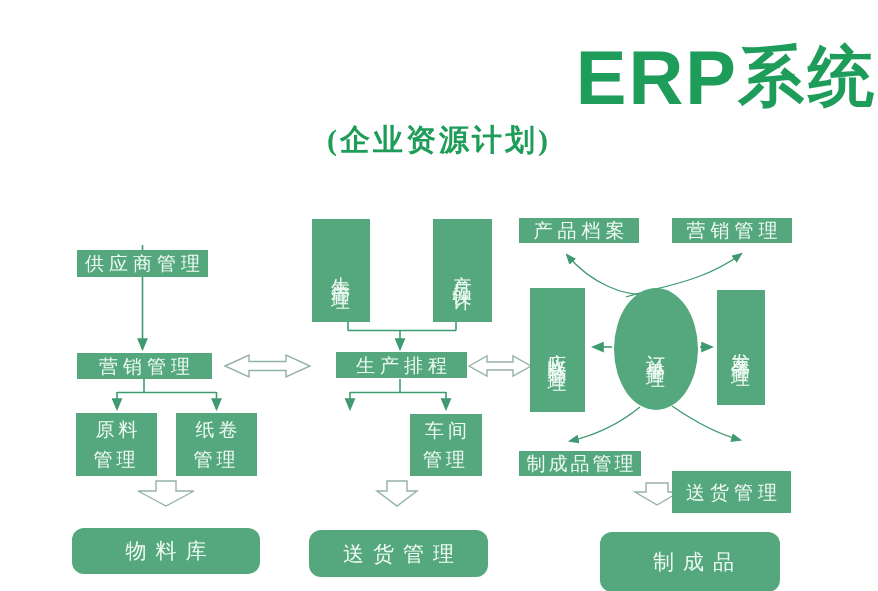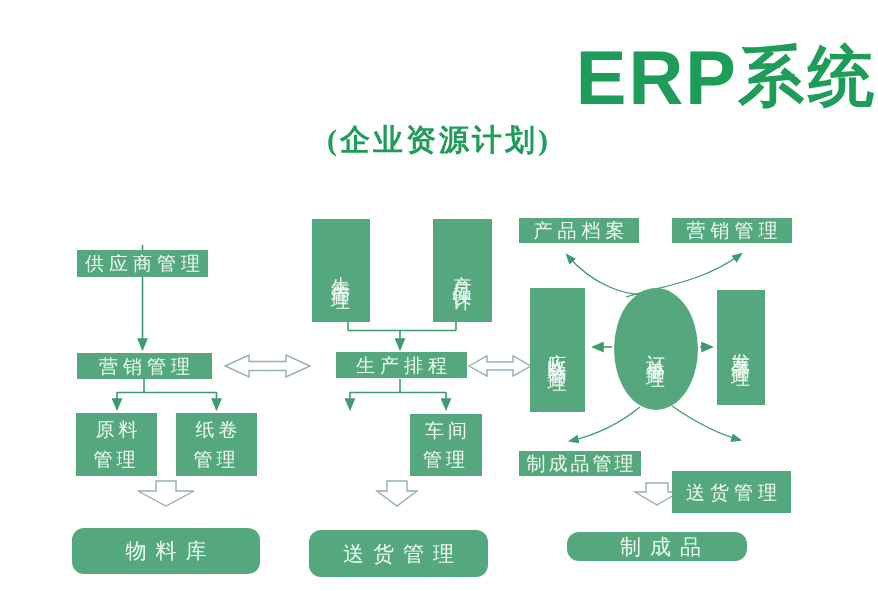--- a/index.html
+++ b/index.html
@@ -118,15 +118,15 @@
   <div class="abs node sq-box" style="left:410px;top:414px;width:72px;height:62px;">车间管理</div>
   <div class="abs node round-box" style="left:309px;top:510px;width:179px;height:47px;">送货管理</div>
 
   <div class="abs node h-box" style="left:519px;top:218px;width:120px;height:25px;">产品档案</div>
   <div class="abs node h-box" style="left:672px;top:218px;width:120px;height:25px;">营销管理</div>
   <div class="abs node v-box" style="left:530px;top:288px;width:55px;height:124px;">应收款管理</div>
   <div class="abs node v-box ellipse" style="left:614px;top:288px;width:84px;height:122px;">订单管理</div>
   <div class="abs node v-box" style="left:717px;top:290px;width:48px;height:115px;">发票管理</div>
   <div class="abs node h-box" style="left:519px;top:451px;width:122px;height:25px;letter-spacing:3px;text-indent:3px;">制成品管理</div>
   <div class="abs node h-box" style="left:672px;top:471px;width:119px;height:42px;">送货管理</div>
-  <div class="abs node round-box" style="left:567px;top:512px;width:180px;height:29px;padding-left:7px;">制成品</div>
+  <div class="abs node round-box" style="left:600px;top:512px;width:180px;height:60px;padding-left:7px;">制成品</div>
 
 </div>
 
 </body></html>

